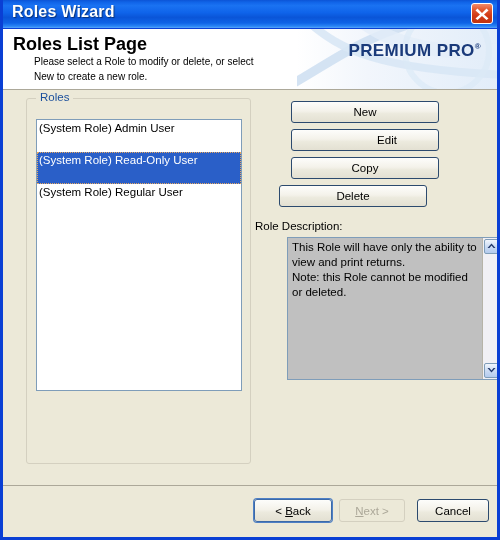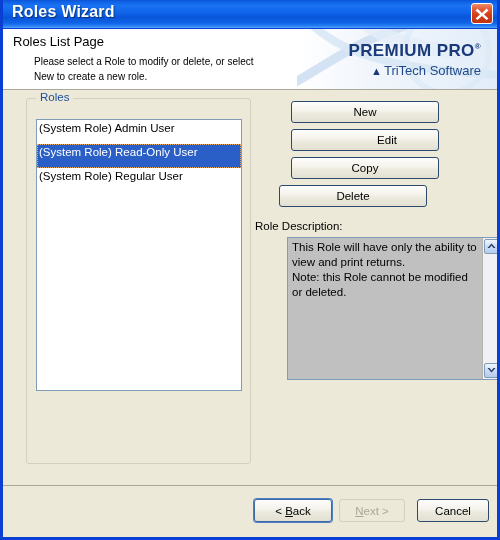--- a/index.html
+++ b/index.html
@@ -67,22 +67,22 @@
     position: relative;
     height: 60px;
     background: #ffffff;
     border-bottom: 1px solid #aca899;
     overflow: hidden;
   }
   .header-title {
     position: absolute;
     left: 10px;
     top: 5px;
-    font-size: 13px;
-    font-weight: normal;
+    font-size: 18px;
+    font-weight: bold;
     color: #000000;
     white-space: nowrap;
   }
   .header-desc {
     position: absolute;
     left: 31px;
     top: 25px;
     font-size: 10px;
     color: #000000;
     line-height: 15px;
@@ -166,21 +166,21 @@
     left: 33px;
     top: 29px;
     width: 206px;
     height: 272px;
     box-sizing: border-box;
     background: #ffffff;
     border: 1px solid #7f9db9;
     overflow: hidden;
   }
   .list-item {
-    height: 24px;
+    height: 32px;
     line-height: 16px;
     padding: 0 2px;
     font-size: 11.5px;
     color: #000000;
     white-space: nowrap;
     cursor: default;
     box-sizing: border-box;
   }
   .list-item.selected {
     background: #2a5fc8;
@@ -317,21 +317,20 @@
             <stop offset="1" stop-color="#e2edf9"></stop>
           </linearGradient>
         </defs>
         <rect x="0" y="0" width="200" height="60" fill="url(#bgfade)"></rect>
         <path d="M-10 58 C 40 30, 60 10, 130 -10" stroke="#cfe0f2" stroke-width="9" fill="none" opacity="0.9"></path>
         <path d="M10 -8 C 45 22, 80 40, 210 46" stroke="#d8e7f5" stroke-width="8" fill="none" opacity="0.9"></path>
         <path d="M60 -12 C 95 18, 150 28, 215 20" stroke="#e3eef9" stroke-width="14" fill="none" opacity="0.8"></path>
         <circle cx="150" cy="22" r="42" fill="none" stroke="#dce9f6" stroke-width="6" opacity="0.7"></circle>
       </svg>
       <div class="logo-premium"><span>PREMIUM PRO</span><sup>®</sup></div>
-      <div class="logo-tritech"><span class="logo-tri-mark">▲</span><span>TriTech Software</span></div>
     </div>
   </div>
 
   <div class="content">
 
     <div class="groupbox">
       <div class="groupbox-label">Roles</div>
     </div>
 
     <div class="listbox">

